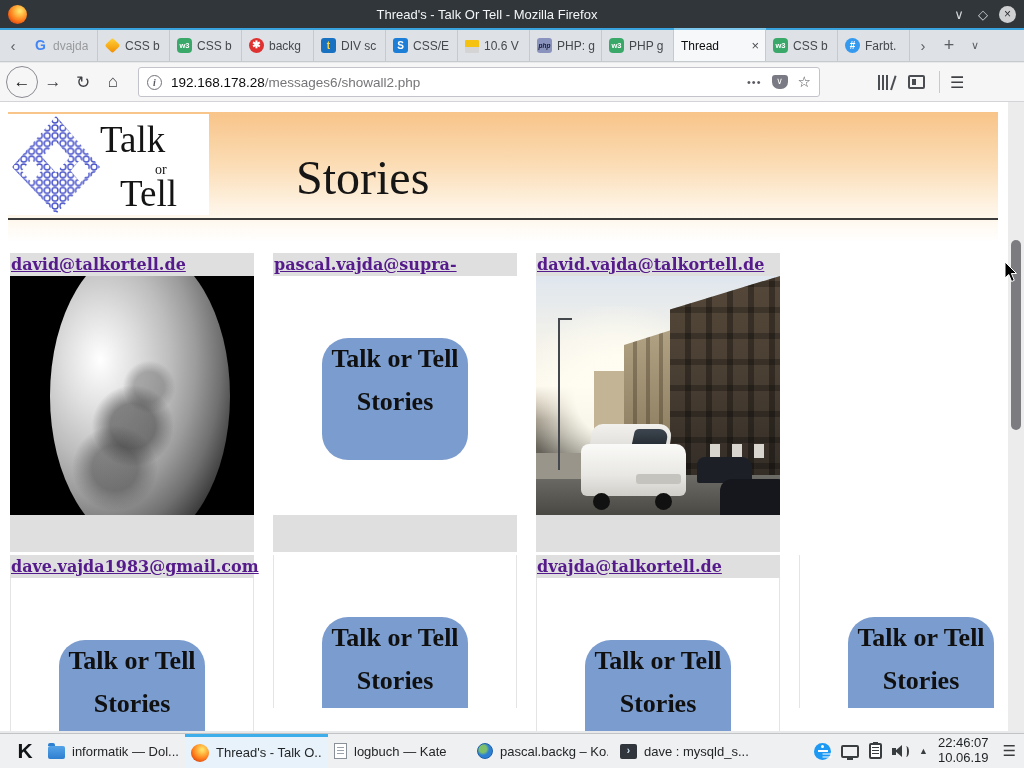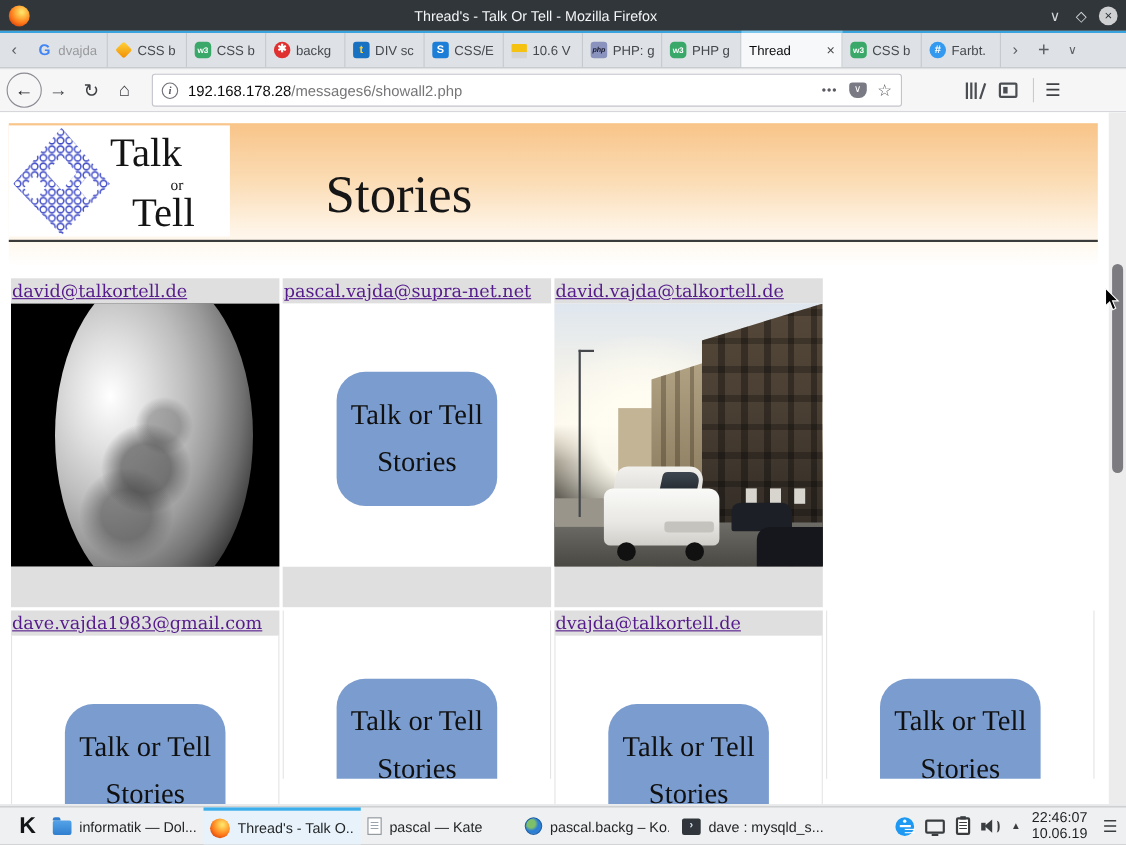--- a/index.html
+++ b/index.html
@@ -79,21 +79,21 @@
   .logo-talk { position:absolute; left:92px; top:4px; font-family:"Liberation Serif", serif;
                font-size:37px; color:#141414; }
   .logo-or   { position:absolute; left:147px; top:48px; font-family:"Liberation Serif", serif;
                font-size:14px; color:#141414; }
   .logo-tell { position:absolute; left:112px; top:58px; font-family:"Liberation Serif", serif;
                font-size:37px; color:#141414; }
   .page-title { position:absolute; left:296px; top:48px; font-family:"Liberation Serif", serif;
                 font-size:48px; color:#161616; }
   .hdr-rule { position:absolute; left:8px; top:116px; width:990px; border-top:2px solid #3a3a3a; }
 
-  .row { position:absolute; left:10px; display:flex; gap:3px; }
+  .row { position:absolute; left:10px; display:flex; gap:19px;font-weight:bold; }
   .row1 { top:151px; }
   .row2 { top:453px;justify-content:center; }
   .card { width:244px; flex:none; }
   .mailbar { height:23px; background:#dfdfdf; padding:2px 0 0 1px; }
   .mailbar a { font-family:"DejaVu Serif", serif; font-size:16px; text-decoration:underline; }
   .mailbar a.visited { color:#551A8B; }
   .mailbar a.unvisited { color:#0000EE; }
   .imgbox { position:relative; height:239px; overflow:hidden; background:#fff; }
   .imgbox.short { height:153px; border-left:1px solid #e4e4e4; border-right:1px solid #e4e4e4; }
   .cardfoot { height:37px; background:#dfdfdf; }
@@ -103,21 +103,21 @@
   .moon { position:absolute; left:40px; top:-30px; width:180px; height:300px; border-radius:50%;
           background:radial-gradient(ellipse at 28% 38%, #ffffff 0%, #dedede 20%, #bdbdbd 38%,
                       #9c9c9c 52%, #707070 66%, #3c3c3c 78%, #0d0d0d 91%, #000 98%); }
   .moon-maria { position:absolute; left:40px; top:-30px; width:180px; height:300px; border-radius:50%;
           background:radial-gradient(circle at 46% 60%, rgba(55,55,55,.55) 0 11%, transparent 20%),
                      radial-gradient(circle at 36% 74%, rgba(65,65,65,.5) 0 9%, transparent 17%),
                      radial-gradient(circle at 55% 47%, rgba(90,90,90,.4) 0 8%, transparent 14%); }
 
   
   .bubble { position:relative; width:146px; margin:62px auto 0; background:#7b9cce; border-radius:26px;
-            padding-top:26px; text-align:center; }
+            padding-top:8px; text-align:center; }
   .bubble.tall { height:200px; }
   .bubble.row1b { height:122px; }
   .bubble-line { font-family:"Liberation Serif", serif; font-size:26px; color:#101010; line-height:1.0; }
   .bubble-line + .bubble-line { margin-top:17px; }
 
   
   .scene-dusk { background:linear-gradient(180deg,#9fadc6 0%,#c2cddf 22%,#e0e4e7 40%,#efe8d8 50%,
                  #b09a88 55%,#4a3c3c 60%,#201a22 68%,#120e16 80%,#0a070d 100%); }
   .dusk-bldg-left { position:absolute; left:0; top:0; width:55px; height:100%;
                     background:linear-gradient(180deg,#2a2430,#16121c 60%,#0c0a10); }
@@ -477,21 +477,21 @@
       <span class="task-label">informatik — Dol...</span>
     </div>
     <div class="task-btn active">
       <span class="ff-ball ff-small"></span>
       <span class="task-label">Thread's - Talk O...</span>
     </div>
     <div class="task-btn">
       <span class="icon-doc">
           <i></i>
         </span>
-      <span class="task-label">pascal — Kate</span>
+      <span class="task-label">logbuch — Kate</span>
     </div>
     <div class="task-btn">
       <span class="icon-globe"></span>
       <span class="task-label">pascal.backg – Ko...</span>
     </div>
     <div class="task-btn">
       <span class="icon-term">›</span>
       <span class="task-label">dave : mysqld_s...</span>
     </div>
 

